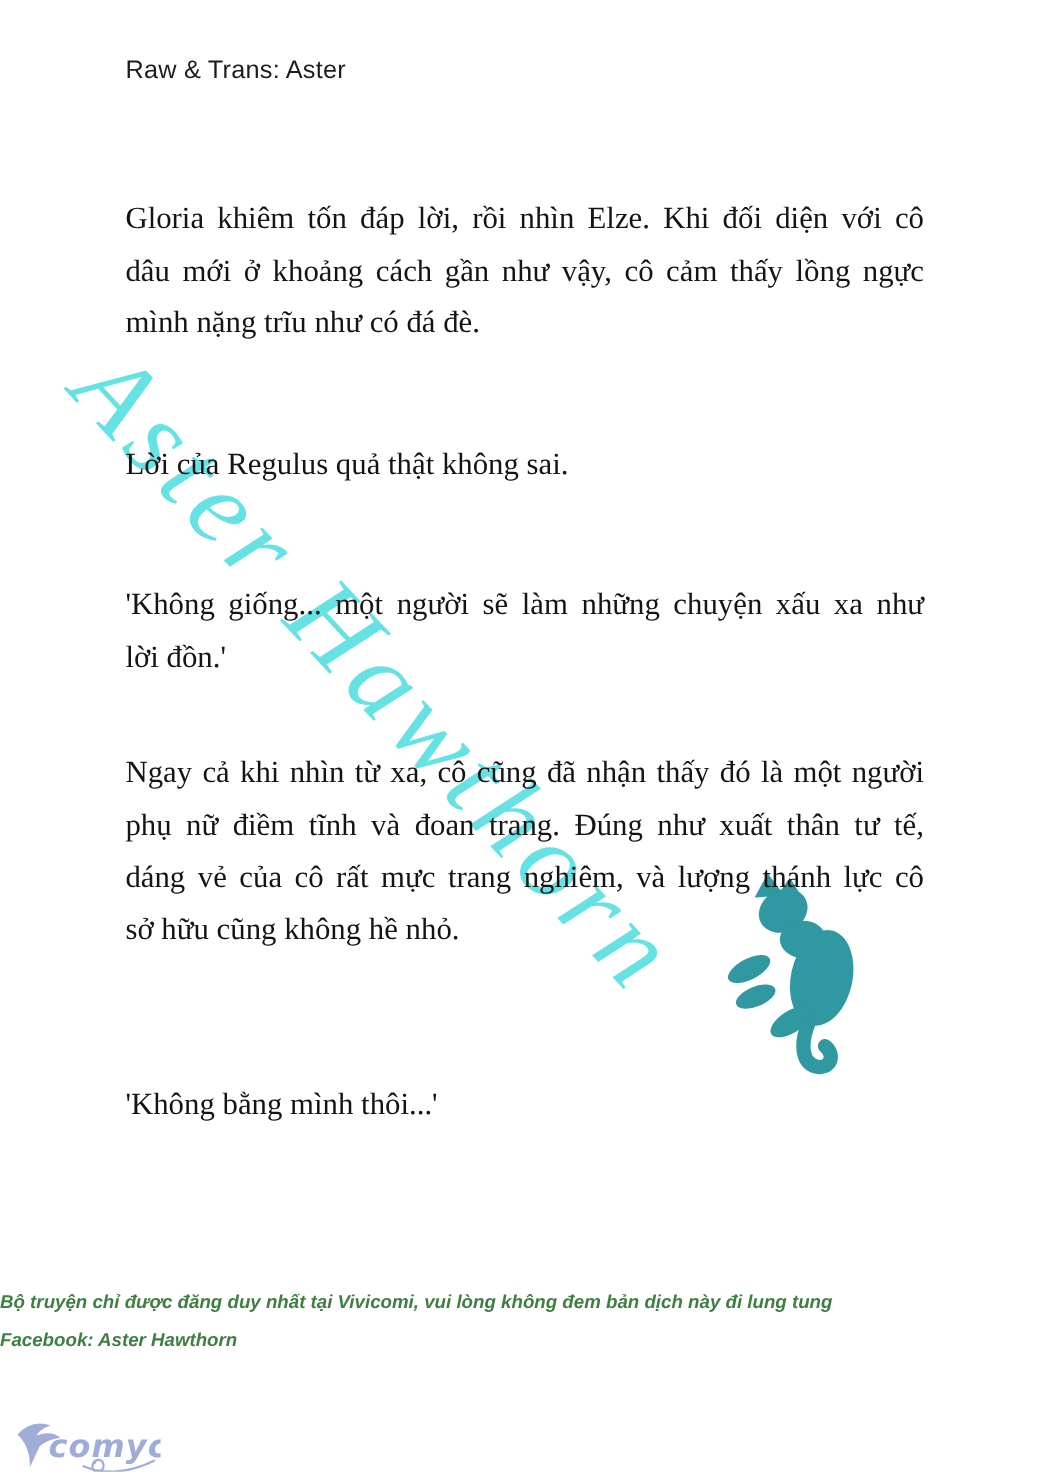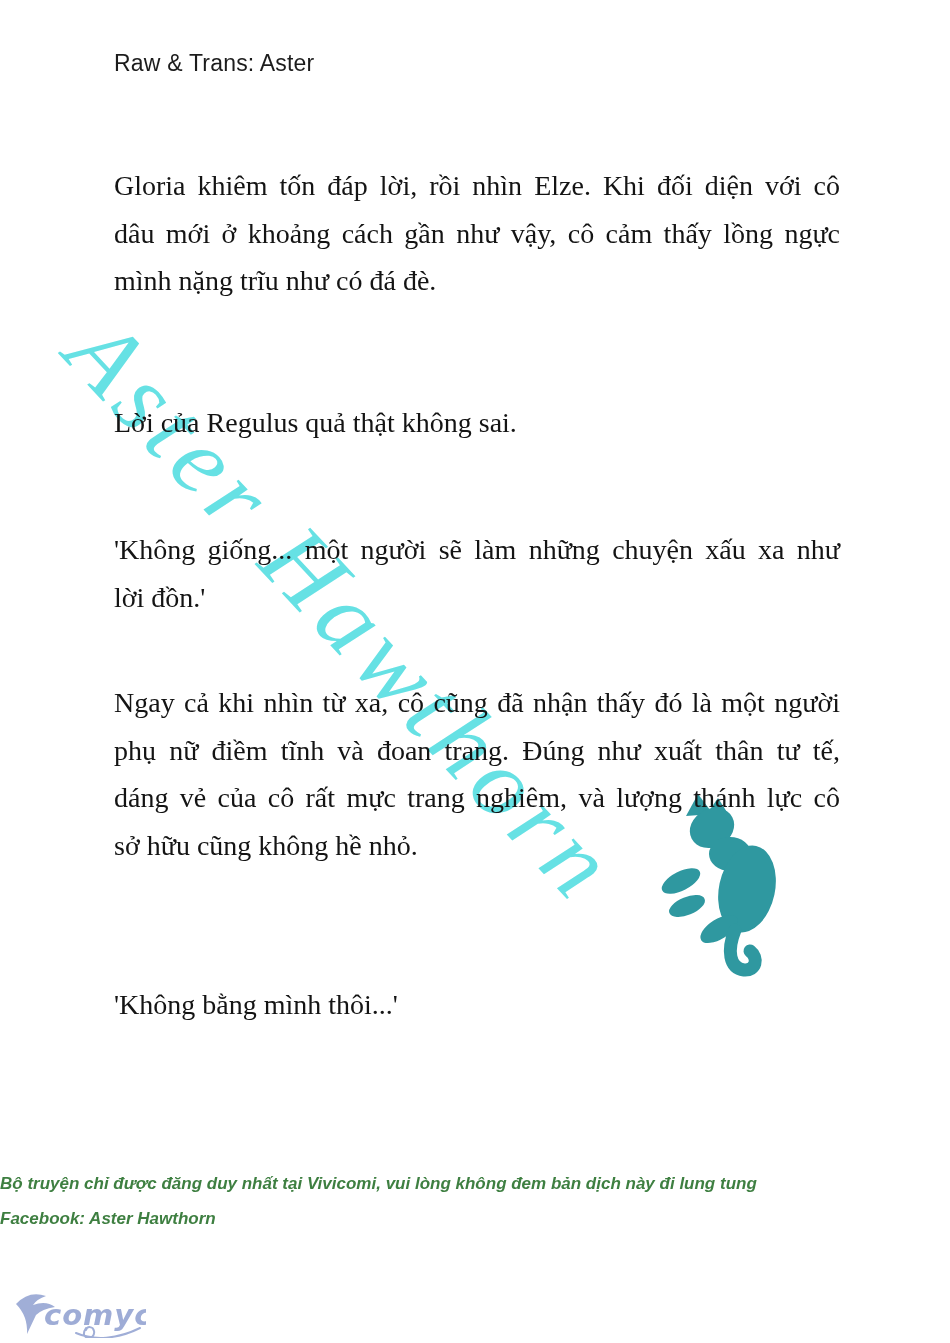--- a/index.html
+++ b/index.html
@@ -45,21 +45,21 @@
     font-size:28px;line-height:47.5px;color:#141414;
   }
   .para .line{
     white-space:nowrap;
     text-align:justify;
     text-align-last:justify;
   }
   .para .line.last{
     text-align-last:left;
   }
-  .p1{top:162px;} .p2{top:399px;} .p3{top:526px;} .p4{top:679px;font-family:Liberation Serif, serif;} .p5{top:981px;}
+  .p1{top:175px;} .p2{top:399px;} .p3{top:526px;} .p4{top:679px;font-family:Liberation Serif, serif;} .p5{top:981px;}
   
   .footer{
     position:absolute;left:0;top:1166px;width:100%;
     text-align:left;
     font-family:"Liberation Sans","DejaVu Sans",sans-serif;
     font-weight:bold;font-style:italic;
     font-size:17px;line-height:35px;
     color:#3e7f41;
     z-index:2;
   }

